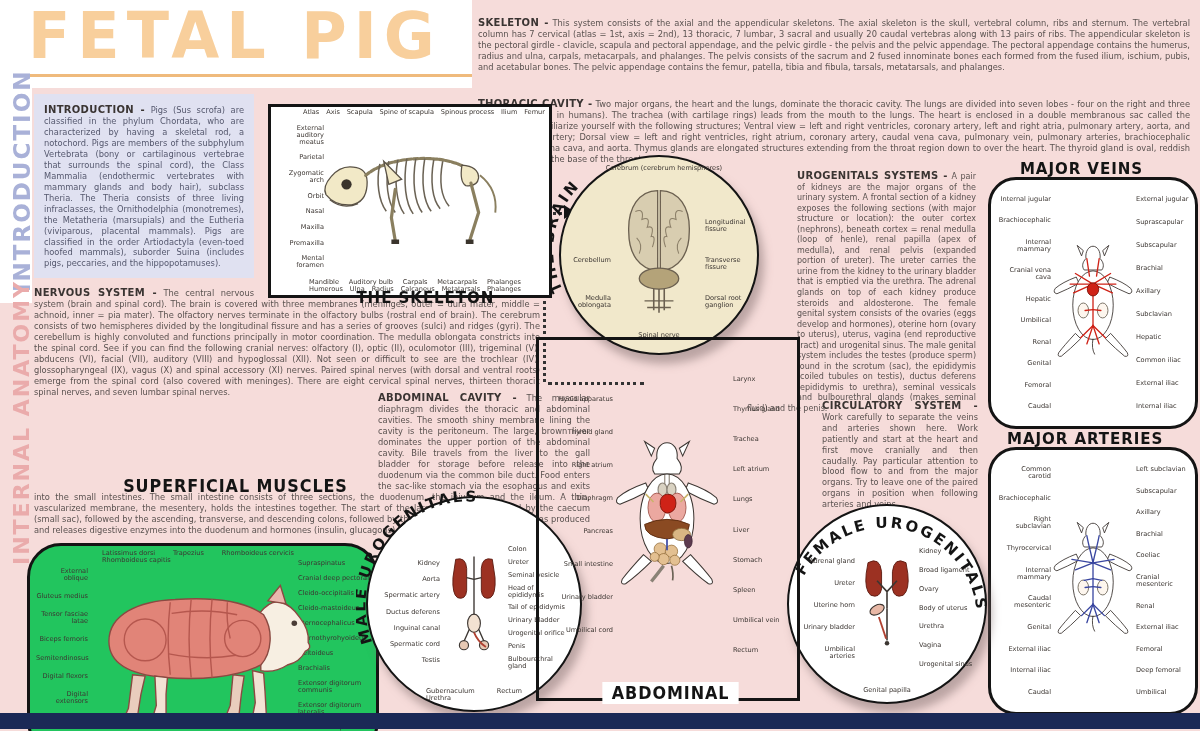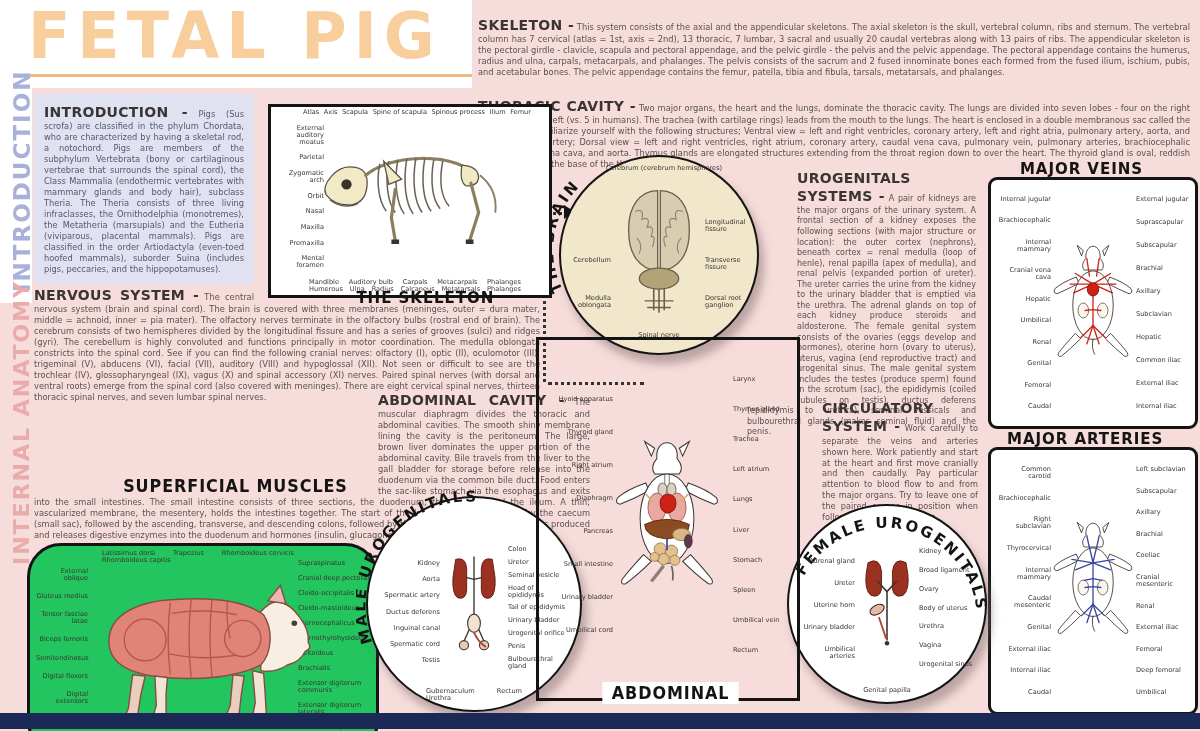--- a/index.html
+++ b/index.html
@@ -18,41 +18,41 @@
   .sub-title{left:136px;top:40px;font-size:38px;font-weight:700;letter-spacing:3px;
       color:var(--peach_dark,#f0bd80);margin:0;}
 
   
   .v-label{font-weight:700;letter-spacing:2px;white-space:nowrap;transform-origin:0 0;}
   .v-intro{left:9px;top:292px;transform:rotate(-90deg);font-size:23px;color:var(--intro_blue,#a9b1d8);}
   .v-anat{left:9px;top:565px;transform:rotate(-90deg);font-size:22px;color:var(--internal_pink,#eaabab);}
 
   
   .para{font-size:8.3px;line-height:1.32;color:#5a5250;text-align:justify;margin:0;}
-  .para b{color:#3a3432;font-size:14px;letter-spacing:.3px;}
+  .para b{color:#3a3432;font-size:10px;letter-spacing:.3px;}
   .p-intro{left:34px;top:94px;width:200px;background:var(--lavender_box,#e0e1f1);
       padding:9px 10px;color:#55586e;}
   .p-skel{left:478px;top:16px;width:712px;}
   .p-thor{left:478px;top:97px;width:712px;}
   .p-nerv{left:34px;top:286px;width:506px;}
   .nerv-spacer{float:right;width:286px;height:13px;}
   .p-abdo{left:34px;top:391px;width:556px;}
   .abd-spacer{float:left;width:344px;height:26px;margin-top:74px;}
   .p-urog{left:747px;top:169px;width:229px;font-size:8px;}
   .uro-spacer{float:left;width:50px;height:52px;margin-top:178px;}
   .p-circ{left:822px;top:399px;width:156px;font-size:8.2px;}
 
   
   .figtitle{font-weight:800;color:#141414;letter-spacing:1px;transform:scaleX(.94);
       transform-origin:center;white-space:nowrap;}
 
   
   .skel-box{left:268px;top:104px;width:278px;height:188px;background:#fff;border:3px solid #141414;}
   .skel-title{left:352px;top:288px;font-size:16px;}
-  .rbox{background:#fff;border:3px solid #141414;border-radius:9px;}
+  .rbox{background:#fff;border:3px solid #141414;border-radius:28px;}
   .veins-box{left:988px;top:177px;width:204px;height:246px;}
   .veins-title{left:1016px;top:159px;font-size:16px;}
   .arts-box{left:988px;top:447px;width:204px;height:262px;}
   .arts-title{left:1002px;top:429px;font-size:16px;}
   .musc-box{left:27px;top:503px;width:346px;height:206px;border-radius:34px;background:#22c55e;border:3.5px solid #141414;margin-top:40px;}
   .musc-title{left:116px;top:476px;font-size:17px;}
   .circle{border-radius:50%;background:#fff;border:2.5px solid #141414;
       box-shadow:5px 9px 9px rgba(130,110,110,.5);}
   .brain-circle{left:559px;top:155px;width:196px;height:196px;background:var(--brain_beige,#f1e8cb);}
   .male-circle{left:366px;top:496px;width:212px;height:212px;}
@@ -61,21 +61,21 @@
   .abdo-title{left:598px;top:682px;font-size:17px;background:#fff;padding:1px 10px;}
 
   
   .lblcol{position:absolute;display:flex;flex-direction:column;justify-content:space-between;}
   .lblrow{position:absolute;display:flex;flex-wrap:wrap;justify-content:space-between;}
   .lbl{font-size:6.6px;color:#3c3632;line-height:1.05;}
   .t-r{text-align:right;}
   .t-l{text-align:left;}
   .lblrow .lbl{margin:0 2px;}
 
-  .skel-top{left:30px;top:2px;right:16px;}
+  .skel-top{left:30px;top:2px;right:2px;}
   .skel-left{left:3px;top:18px;bottom:26px;width:50px;}
   .skel-right{right:3px;top:16px;bottom:26px;width:40px;}
   .skel-bottom{left:36px;bottom:2px;right:26px;}
   .skel-svg{left:46px;top:16px;}
 
   .brain-top{left:40px;top:8px;right:30px;text-align:center;display:block;}
   .brain-left{left:6px;top:100px;bottom:44px;width:44px;}
   .brain-right{right:4px;top:62px;bottom:44px;width:48px;}
   .brain-bottom{left:60px;bottom:14px;right:60px;text-align:center;display:block;}
   .brain-svg{left:52px;top:28px;}

